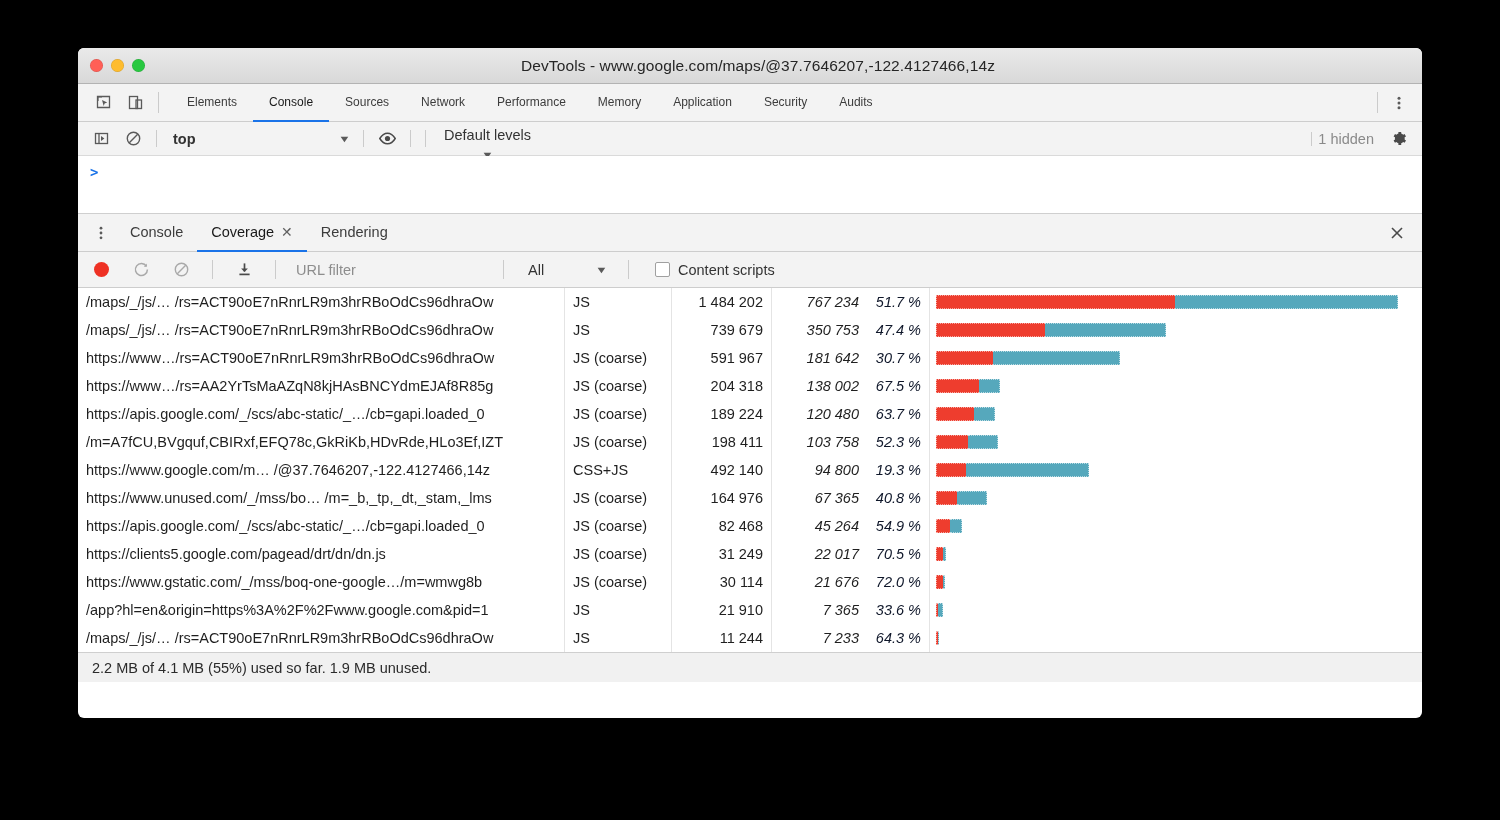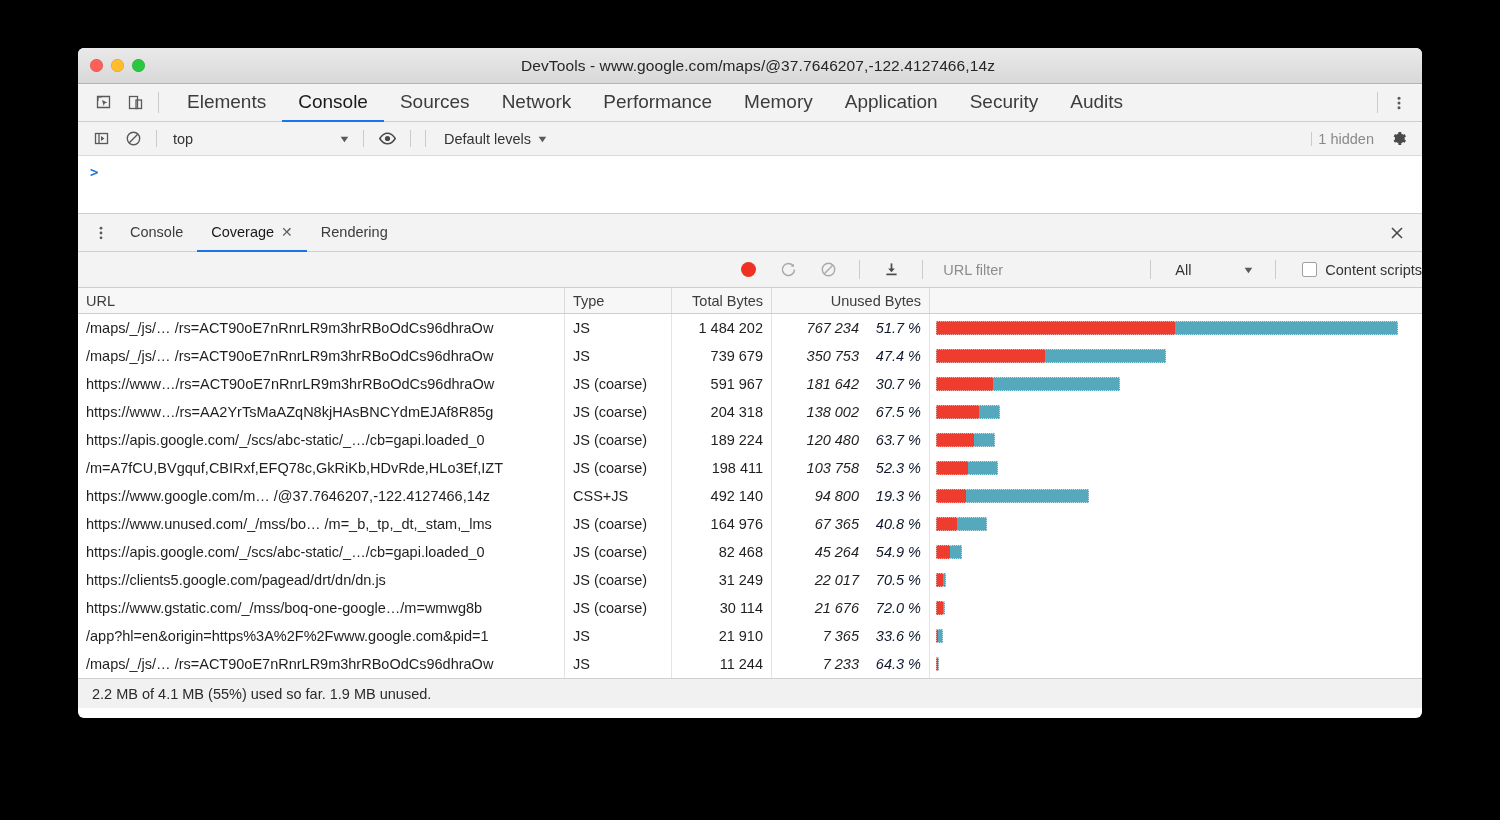--- a/index.html
+++ b/index.html
@@ -46,48 +46,48 @@
   }
   .tb-icons { display: flex; align-items: center; gap: 2px; padding: 0 6px 0 10px; }
   .iconbtn {
     width: 30px; height: 30px; display: flex; align-items: center;
     justify-content: center; border-radius: 3px; cursor: pointer;
   }
   .vsep { width: 1px; background: #cbcbcb; margin: 8px 6px; align-self: stretch; }
   .tabs { display: flex; align-items: stretch; }
   .tab {
     display: flex; align-items: center; padding: 4px 16px;
-    font-size: 19px; color: #3c3c3c; cursor: pointer;
+    font-size: 12px; color: #3c3c3c; cursor: pointer;
     border-bottom: 2px solid transparent; margin-bottom: -1px;
   }
   .tab.active { color: #1a1a1a; border-bottom-color: #1a73e8; }
   .tabbar-right { margin-left: auto; display: flex; align-items: center; padding-right: 8px; }
 
   
   .console-toolbar {
     height: 34px; background: #f3f3f3;
     border-bottom: 1px solid #dadada;
     display: flex; align-items: center; padding: 0 8px 0 8px; gap: 2px;
   }
   .ctx-select {
     display: flex; align-items: center; justify-content: space-between;
     width: 190px; height: 24px; padding: 0 6px 0 8px;
-    font-size: 14.5px; color: #333; cursor: pointer;
+    font-size: 14.5px; color: #333; cursor: pointer; font-weight: bold;
   }
   .caret { font-size: 9px; color: #5a5a5a; transform: scaleX(1.45); }
   .filter-input {
     flex: 0 0 278px; height: 22px; background: #fff;
     border: 1px solid transparent; border-radius: 2px;
     font-size: 14.5px; color: #333; padding: 0 6px; outline: none;
     font-family: "Liberation Sans", sans-serif;
   }
   .filter-input::placeholder { color: #9a9a9a; }
   .levels {
     display: flex; align-items: center; gap: 7px; height: 24px;
-    padding: 0 10px; font-size: 14.5px; color: #333; cursor: pointer;
+    padding: 0 10px; font-size: 14.5px; color: #333; cursor: pointer; flex-direction: column;
   }
   .hidden-count { font-size: 14.5px; color: #8a8a8a; padding-right: 10px; }
 
   
   .console-area {
     height: 58px; background: #fff; position: relative;
     border-bottom: 1px solid #cfcfcf;
   }
   .prompt {
     position: absolute; left: 12px; top: 8px;
@@ -108,21 +108,21 @@
     font-size: 14.5px; color: #3c3c3c; cursor: pointer;
     border-bottom: 2px solid transparent; margin-bottom: -1px;
   }
   .dtab.active { color: #1a1a1a; border-bottom-color: #1a73e8; }
   .dtab-close { font-size: 14px; color: #616161; line-height: 1; cursor: pointer; }
   .drawer-right { margin-left: auto; display: flex; align-items: center; padding-right: 10px; }
 
   
   .cov-toolbar {
     height: 36px; background: #f3f3f3; border-bottom: 1px solid #cdcdcd;
-    display: flex; align-items: center; padding-left: 8px; gap: 10px; justify-content: flex-end;
+    display: flex; align-items: center; padding-left: 8px; gap: 10px;
   }
   .rec-btn {
     width: 30px; height: 30px; display: flex; align-items: center;
     justify-content: center; cursor: pointer;
   }
   .rec-dot { width: 15px; height: 15px; border-radius: 50%; background: #ee3124; }
   .urlfilter-input {
     flex: 0 0 150px; height: 22px; background: transparent; border: none;
     font-size: 14.5px; color: #333; outline: none; padding: 0 4px;
     font-family: "Liberation Sans", sans-serif;
@@ -367,27 +367,20 @@
           <span class="caret">▼</span>
         </div>
         <div class="vsep"></div>
         <div class="cs-wrap">
           <span class="cb"></span>
           <span class="cs-label">Content scripts</span>
         </div>
       </div>
 
       <div class="grid">
-        <div class="grid-head">
-          <div class="gh c-url">URL</div>
-          <div class="gh c-type">Type</div>
-          <div class="gh c-tot">Total Bytes</div>
-          <div class="gh c-unu">Unused Bytes</div>
-          <div class="gh c-bar"></div>
-        </div>
         <div class="grid-body" id="grid-body">
             <div class="row">
               <div class="cell c-url">/maps/_/js/…  /rs=ACT90oE7nRnrLR9m3hrRBoOdCs96dhraOw</div>
               <div class="cell c-type">JS</div>
               <div class="cell c-tot">1 484 202</div>
               <div class="cell c-unu">
                 <span>767 234</span>
                 <span class="pct">51.7 %</span>
               </div>
               <div class="cell c-bar">

